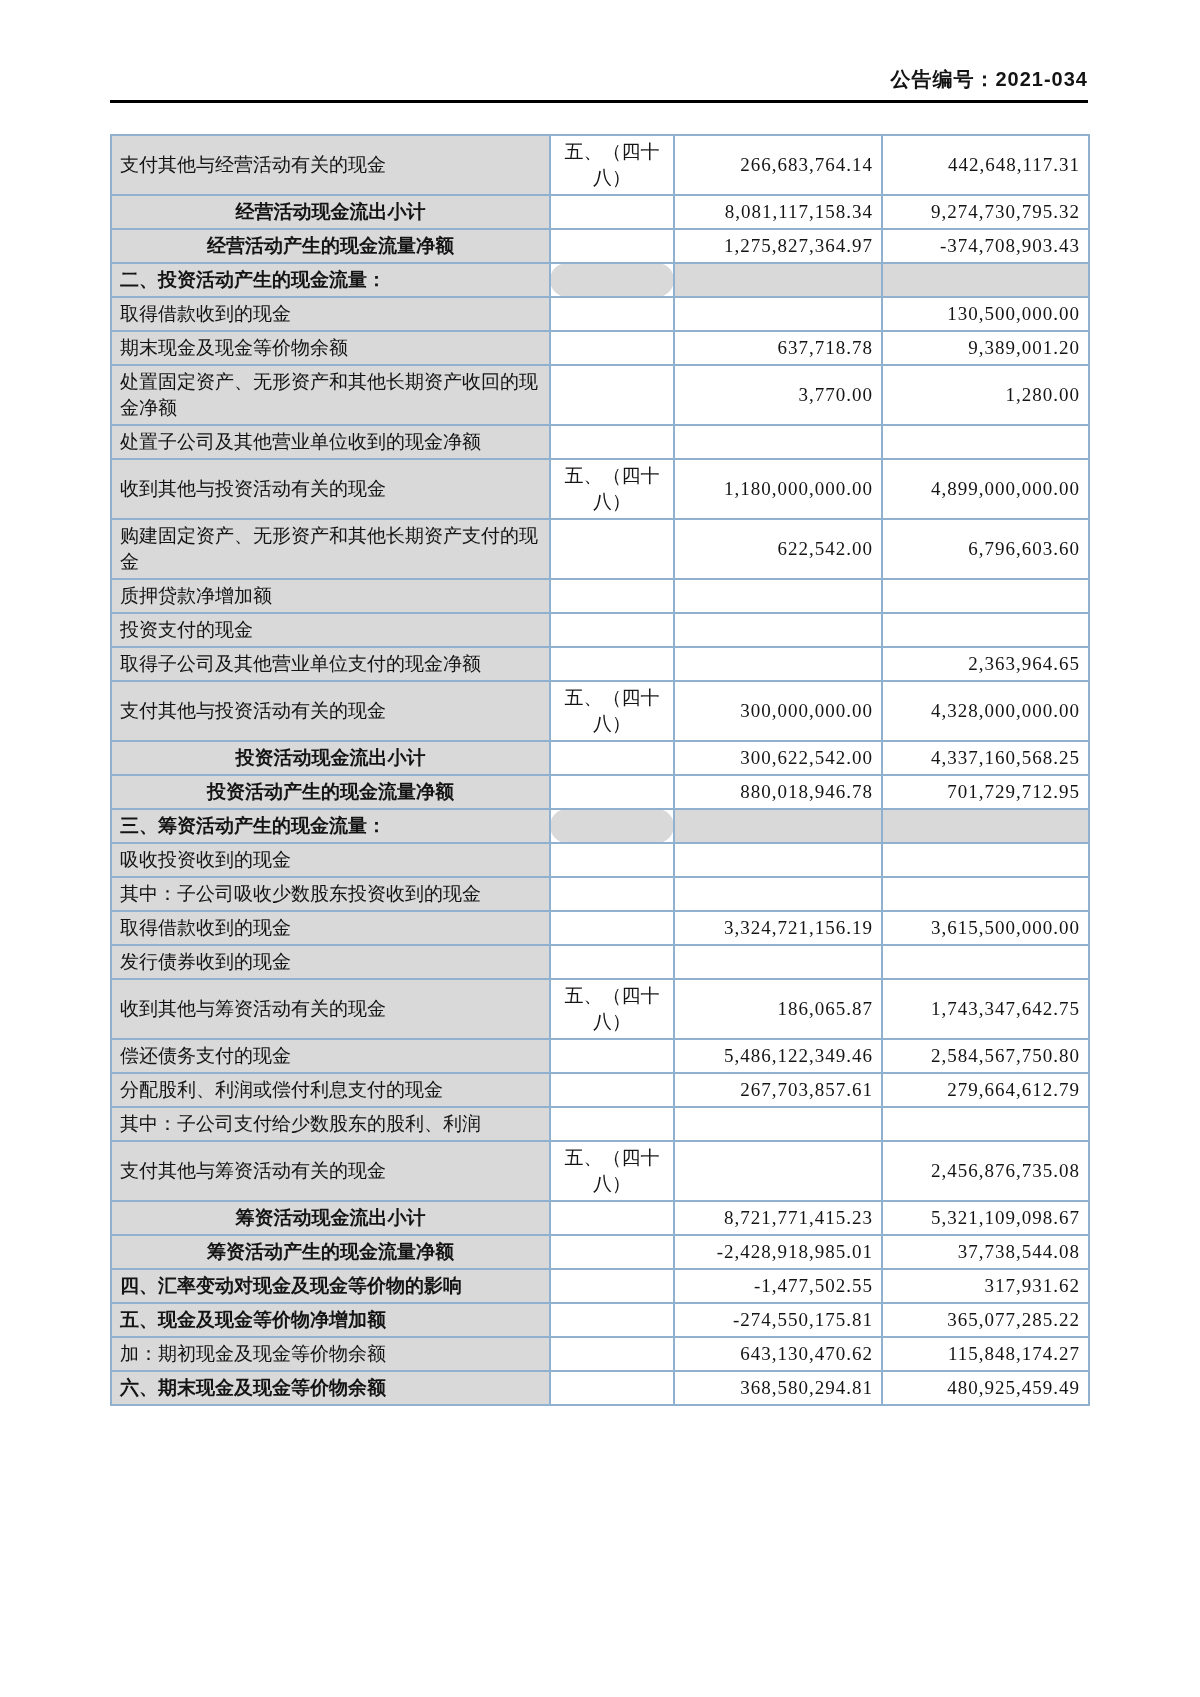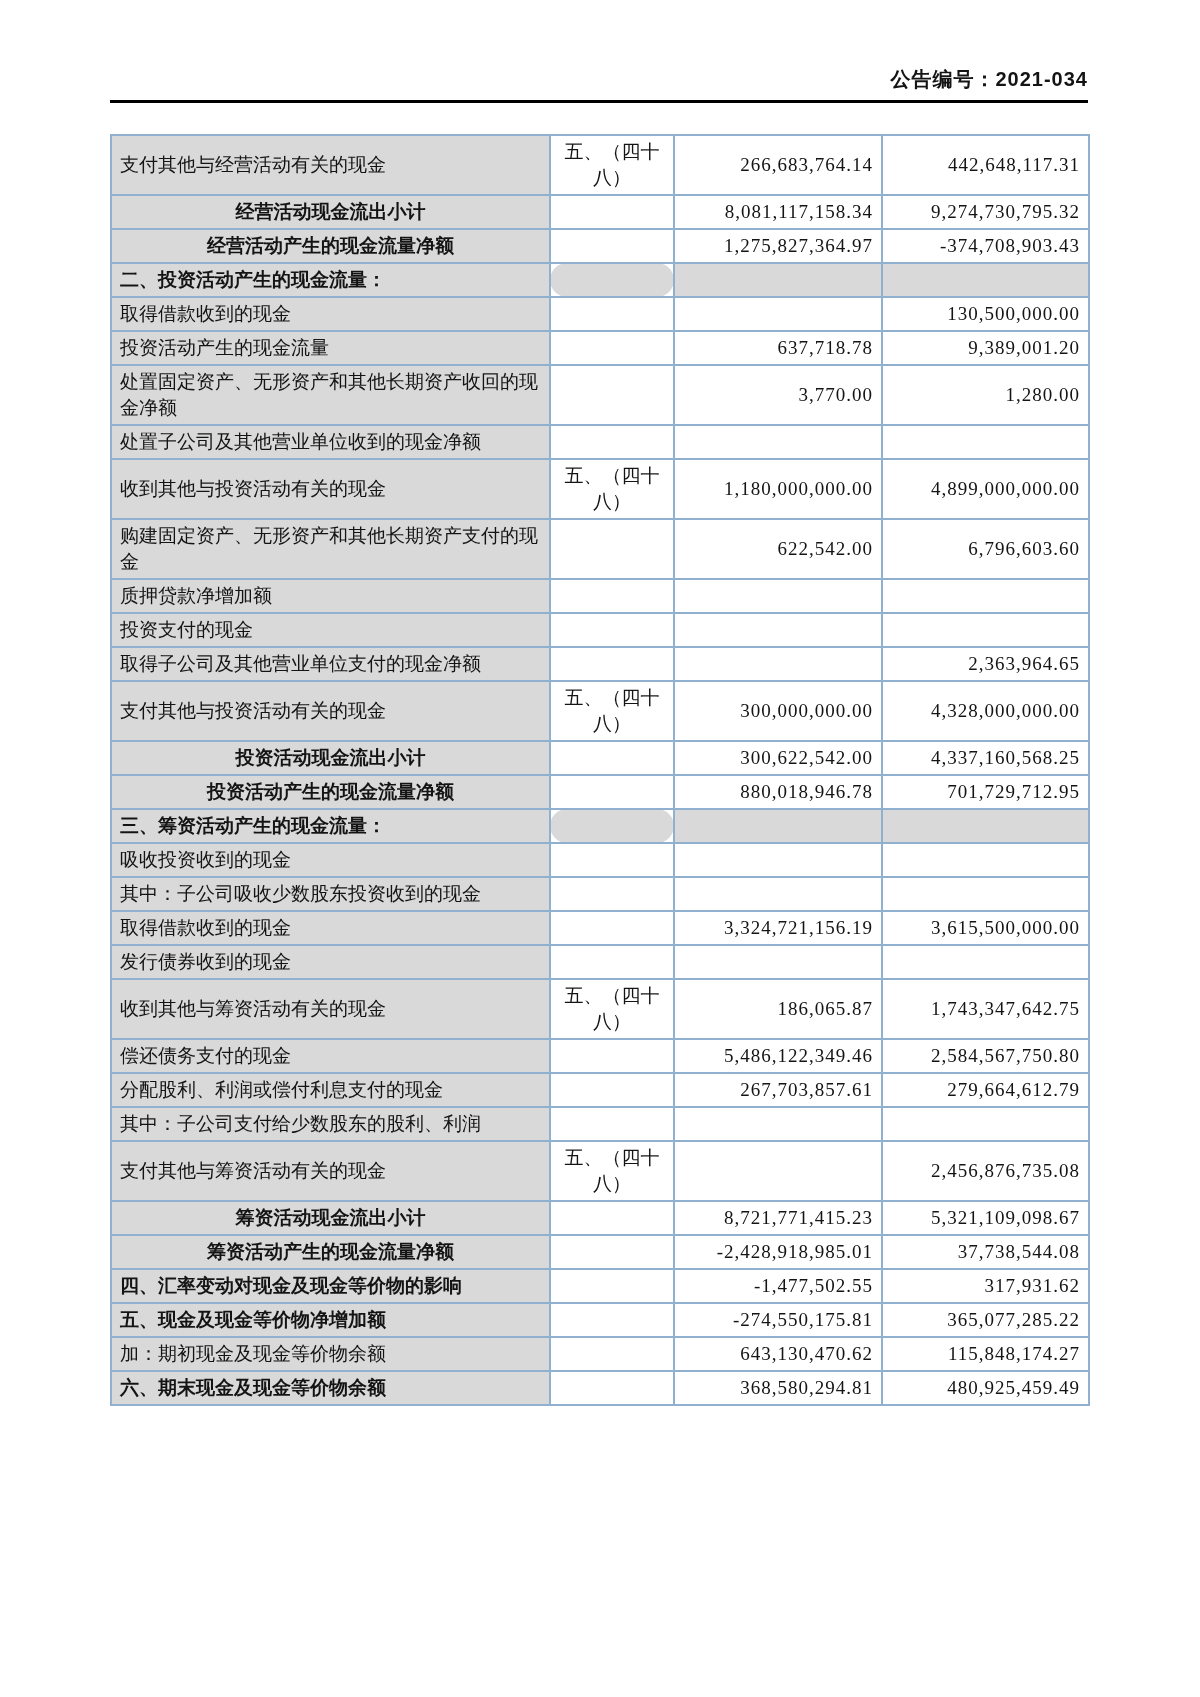--- a/index.html
+++ b/index.html
@@ -141,21 +141,21 @@
           <td class="amount-cell"></td>
           <td class="amount-cell"></td>
         </tr>
         <tr class="row-normal">
           <td class="item-cell">取得借款收到的现金</td>
           <td class="note-cell"></td>
           <td class="amount-cell"></td>
           <td class="amount-cell">130,500,000.00</td>
         </tr>
         <tr class="row-normal">
-          <td class="item-cell">投资活动产生的现金流量</td>
+          <td class="item-cell">期末现金及现金等价物余额</td>
           <td class="note-cell"></td>
           <td class="amount-cell">637,718.78</td>
           <td class="amount-cell">9,389,001.20</td>
         </tr>
         <tr class="row-normal">
           <td class="item-cell">处置固定资产、无形资产和其他长期资产收回的现金净额</td>
           <td class="note-cell"></td>
           <td class="amount-cell">3,770.00</td>
           <td class="amount-cell">1,280.00</td>
         </tr>

